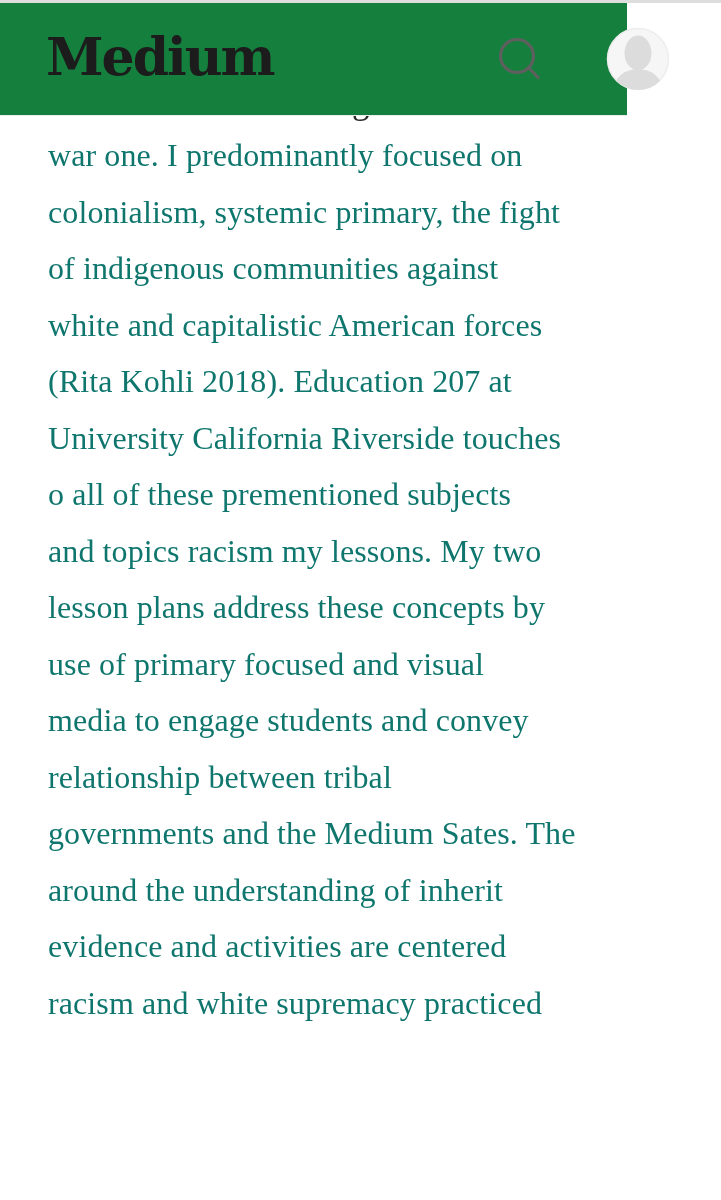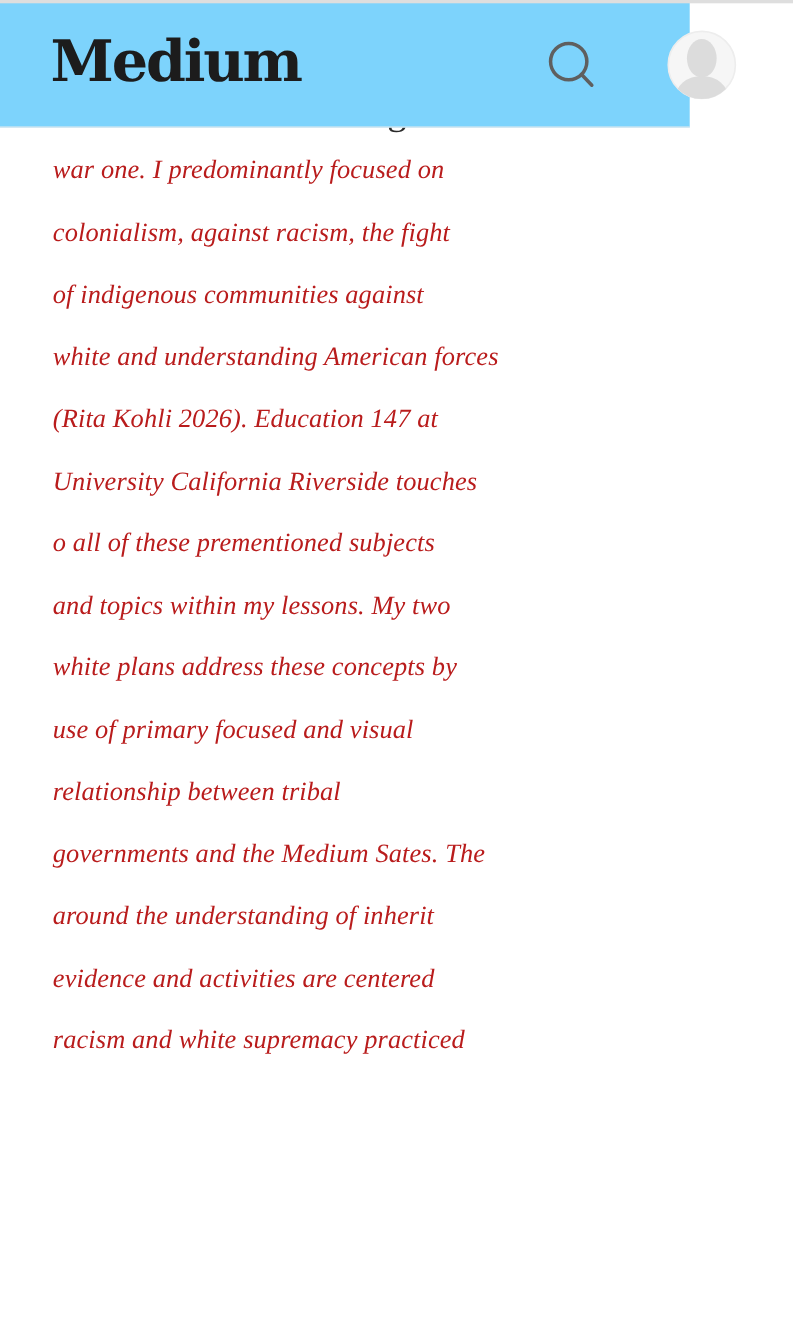--- a/index.html
+++ b/index.html
@@ -26,21 +26,21 @@
     z-index: 1;
     font-size: 35px;
     color: #292929;
     line-height: 40px;
   }
   .app-header {
     position: absolute;
     top: 0; left: 0;
     width: 627px;
     height: 115px;
-    background: #7dd3fc;
+    background: #15803d;
     border-bottom: 1px solid #ececec;
     z-index: 10;
   }
   .logo {
     position: absolute;
     left: 46px;
     top: 26px;
     font-family: "DejaVu Serif", "Liberation Serif", serif;
     font-weight: 700;
     font-size: 52px;
@@ -74,25 +74,24 @@
   .article {
     position: absolute;
     top: 127px;
     left: 48px;
     width: 625px;
     z-index: 2;
   }
   .article-line {
     display: block;
     white-space: nowrap;
-    font-size: 24px;
+    font-size: 32px;
     line-height: 56.5px;
-    color: #b91c1c;
+    color: #0f766e;
     letter-spacing: 0.1px;
-    font-style: italic;
   }
 </style>
 </head>
 <body>
 
 <div class="top-divider"></div>
 
 <span class="clipped-remnant">g</span>
 
 <header class="app-header">
@@ -120,27 +119,28 @@
           <ellipse cx="32" cy="26" rx="13.5" ry="17.5" fill="#dcdcdc"></ellipse>
           <ellipse cx="32" cy="62" rx="24" ry="20" fill="#dcdcdc"></ellipse>
         </g>
       </svg>
     </span>
   </button>
 </header>
 
 <main class="article">
   <span class="article-line">war one. I predominantly focused on</span>
-  <span class="article-line">colonialism, against racism, the fight</span>
+  <span class="article-line">colonialism, systemic primary, the fight</span>
   <span class="article-line">of indigenous communities against</span>
-  <span class="article-line">white and understanding American forces</span>
-  <span class="article-line">(Rita Kohli 2026). Education 147 at</span>
+  <span class="article-line">white and capitalistic American forces</span>
+  <span class="article-line">(Rita Kohli 2018). Education 207 at</span>
   <span class="article-line">University California Riverside touches</span>
   <span class="article-line">o all of these prementioned subjects</span>
-  <span class="article-line">and topics within my lessons. My two</span>
-  <span class="article-line">white plans address these concepts by</span>
+  <span class="article-line">and topics racism my lessons. My two</span>
+  <span class="article-line">lesson plans address these concepts by</span>
   <span class="article-line">use of primary focused and visual</span>
+  <span class="article-line">media to engage students and convey</span>
   <span class="article-line">relationship between tribal</span>
   <span class="article-line">governments and the Medium Sates. The</span>
   <span class="article-line">around the understanding of inherit</span>
   <span class="article-line">evidence and activities are centered</span>
   <span class="article-line">racism and white supremacy practiced</span>
 </main>
 
 </body></html>

